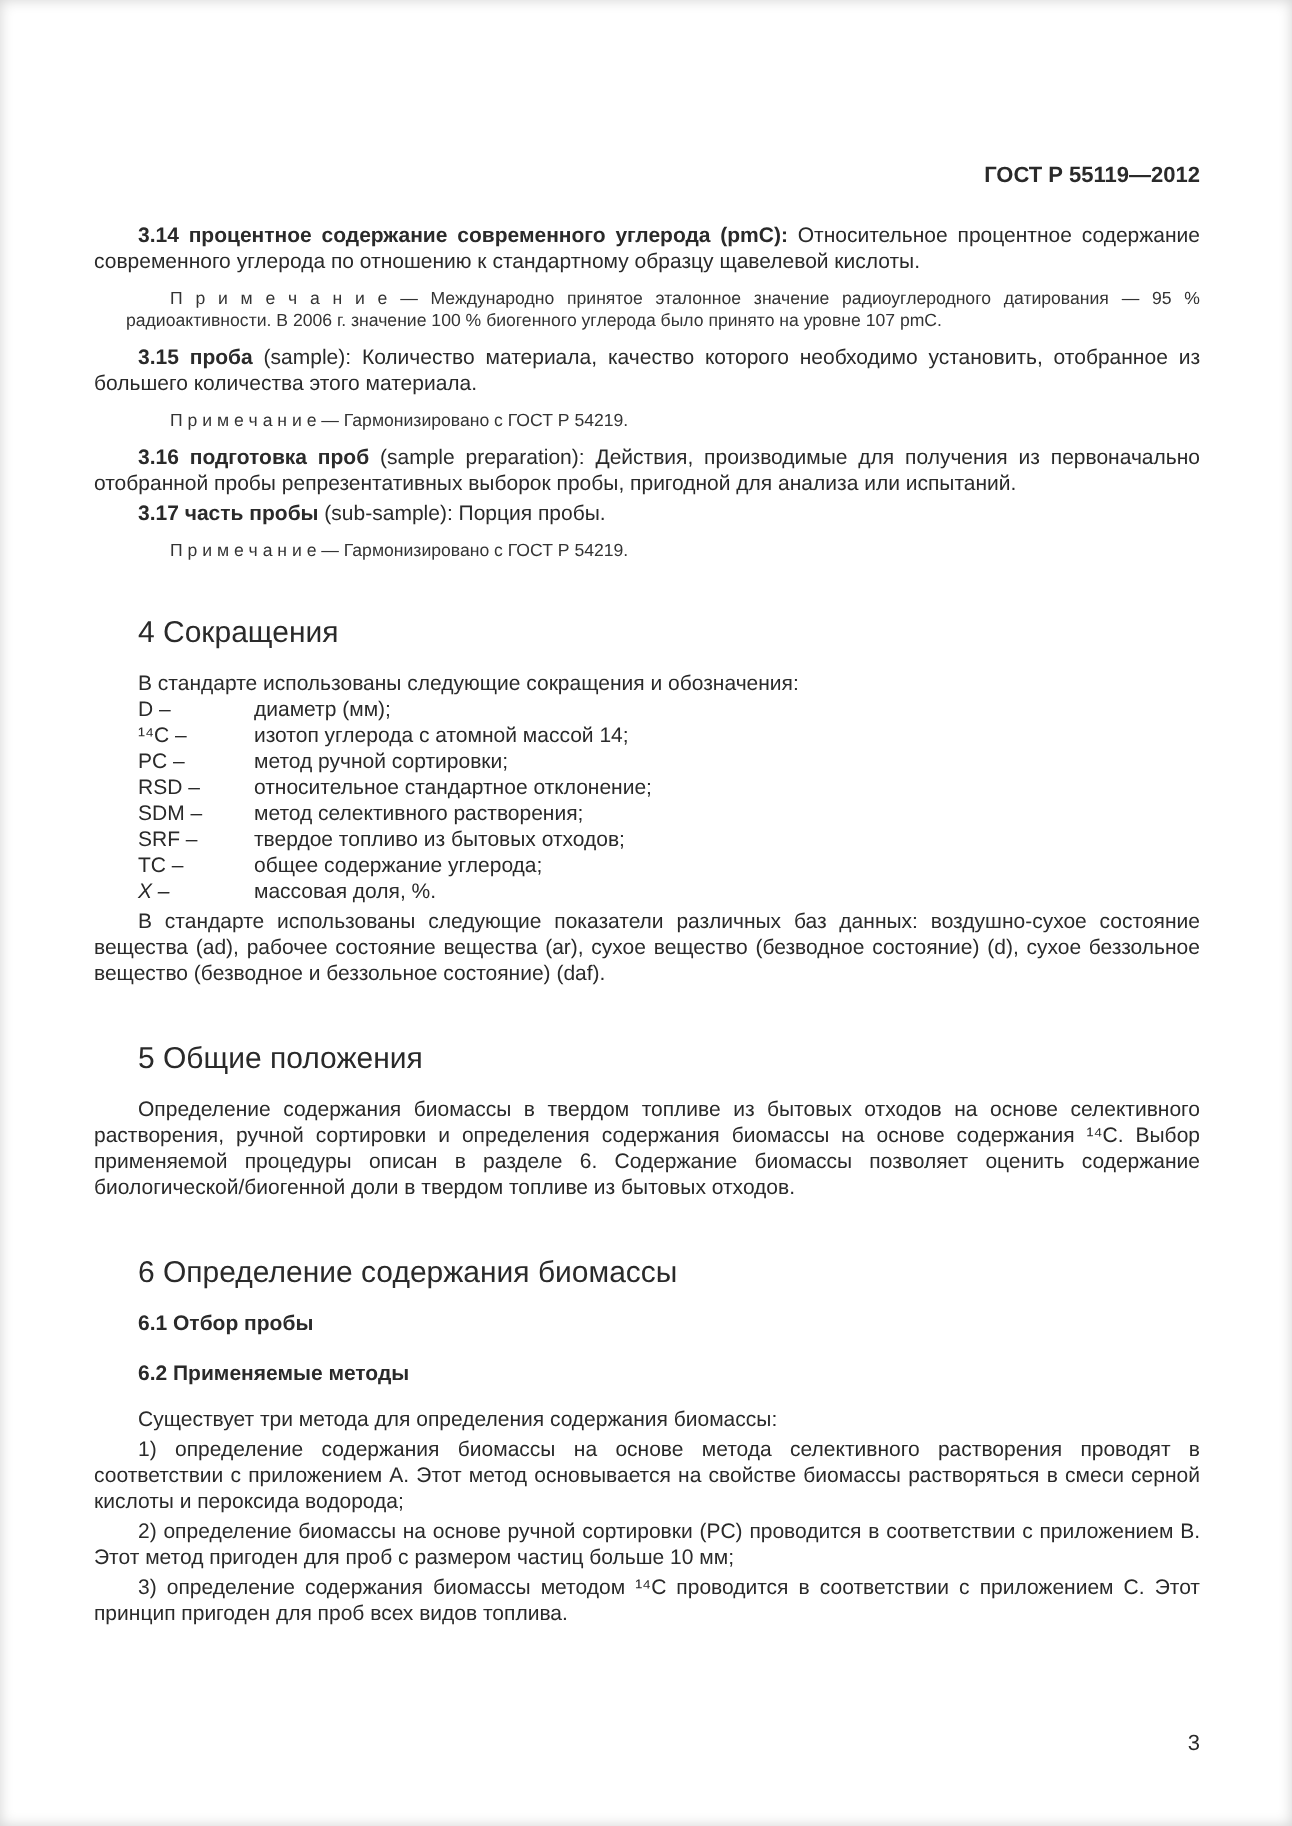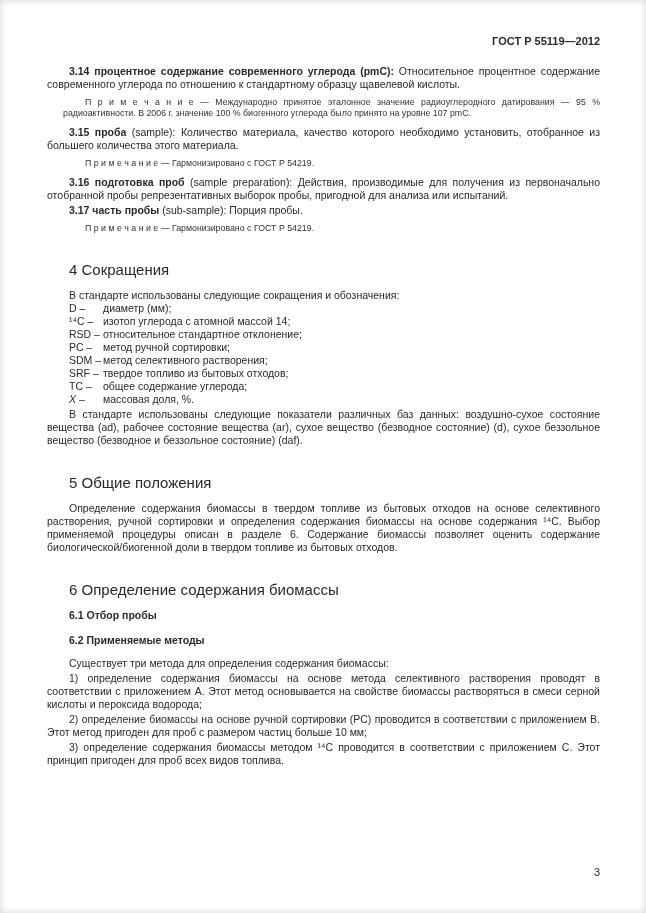--- a/index.html
+++ b/index.html
@@ -7,21 +7,21 @@
     padding: 0;
     background: #ffffff;
   }
   .page {
     position: relative;
     box-sizing: border-box;
     width: 646px;
     height: 913px;
     background: #ffffff;
     box-shadow: inset 0 0 7px rgba(0,0,0,0.18);
-    padding: 35px 46px 0 47px;
+    padding: 82px 46px 0 47px;
     font-family: "Liberation Sans", "DejaVu Sans", sans-serif;
     font-size: 10.5px;
     line-height: 13px;
     color: #2a2a2a;
     overflow: hidden;
   }
   .doc-number {
     text-align: right;
     font-weight: bold;
     font-size: 11px;
@@ -61,20 +61,21 @@
   }
   .abbr-row .abbr {
     width: 34px;
     flex-shrink: 0;
   }
   .abbr-row .abbr.italic {
     font-style: italic;
   }
   .abbr-row .def {
     flex: 1;
+    margin-left: 24px;
   }
   .page-number {
     position: absolute;
     top: 866px;
     right: 46px;
     font-size: 11px;
   }
 </style>
 </head>
 <body>
@@ -104,26 +105,26 @@
   <div class="abbr-list">
     <div class="abbr-row">
       <span class="abbr">D –</span>
       <span class="def">диаметр (мм);</span>
     </div>
     <div class="abbr-row">
       <span class="abbr">¹⁴C –</span>
       <span class="def">изотоп углерода с атомной массой 14;</span>
     </div>
     <div class="abbr-row">
+      <span class="abbr">PC –</span>
+      <span class="def">метод ручной сортировки;</span>
+    </div>
+    <div class="abbr-row">
       <span class="abbr">RSD –</span>
       <span class="def">относительное стандартное отклонение;</span>
-    </div>
-    <div class="abbr-row">
-      <span class="abbr">PC –</span>
-      <span class="def">метод ручной сортировки;</span>
     </div>
     <div class="abbr-row">
       <span class="abbr">SDM –</span>
       <span class="def">метод селективного растворения;</span>
     </div>
     <div class="abbr-row">
       <span class="abbr">SRF –</span>
       <span class="def">твердое топливо из бытовых отходов;</span>
     </div>
     <div class="abbr-row">

